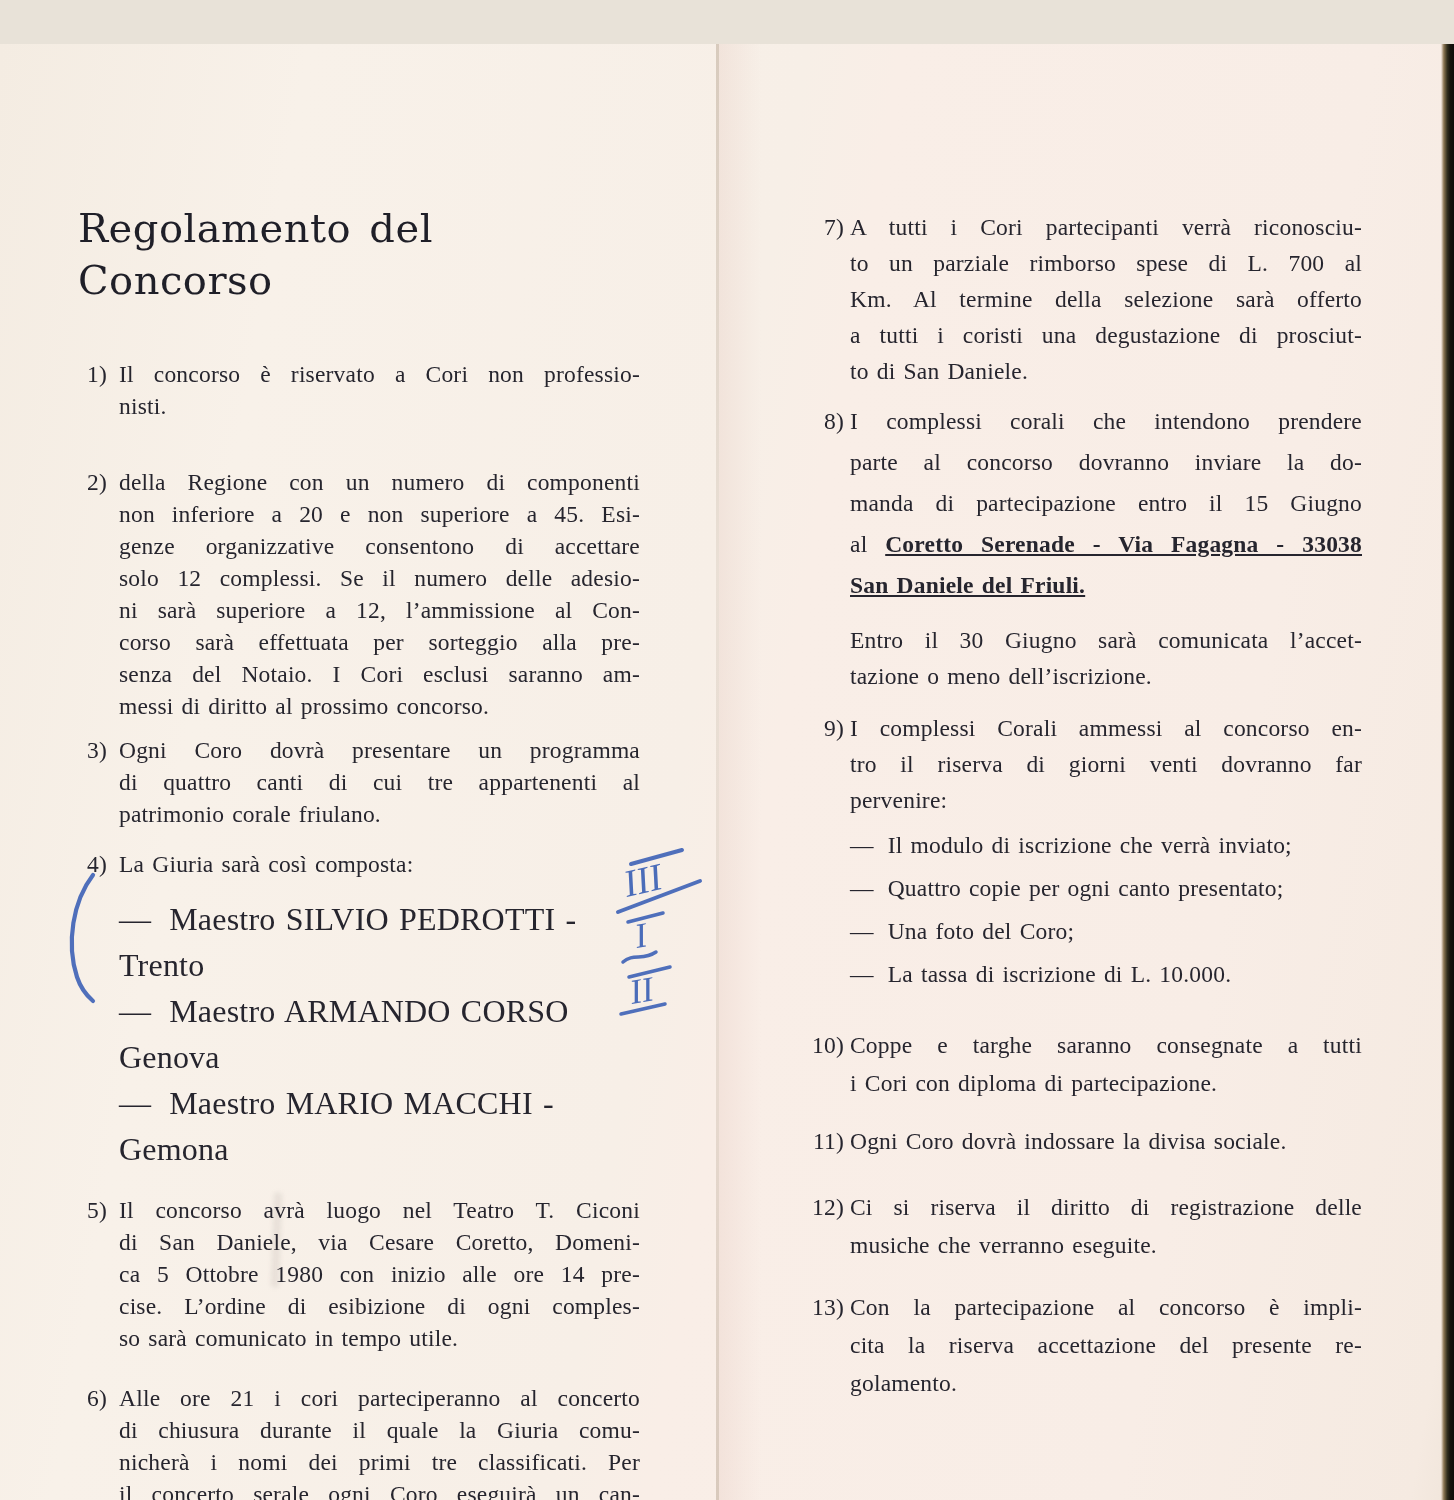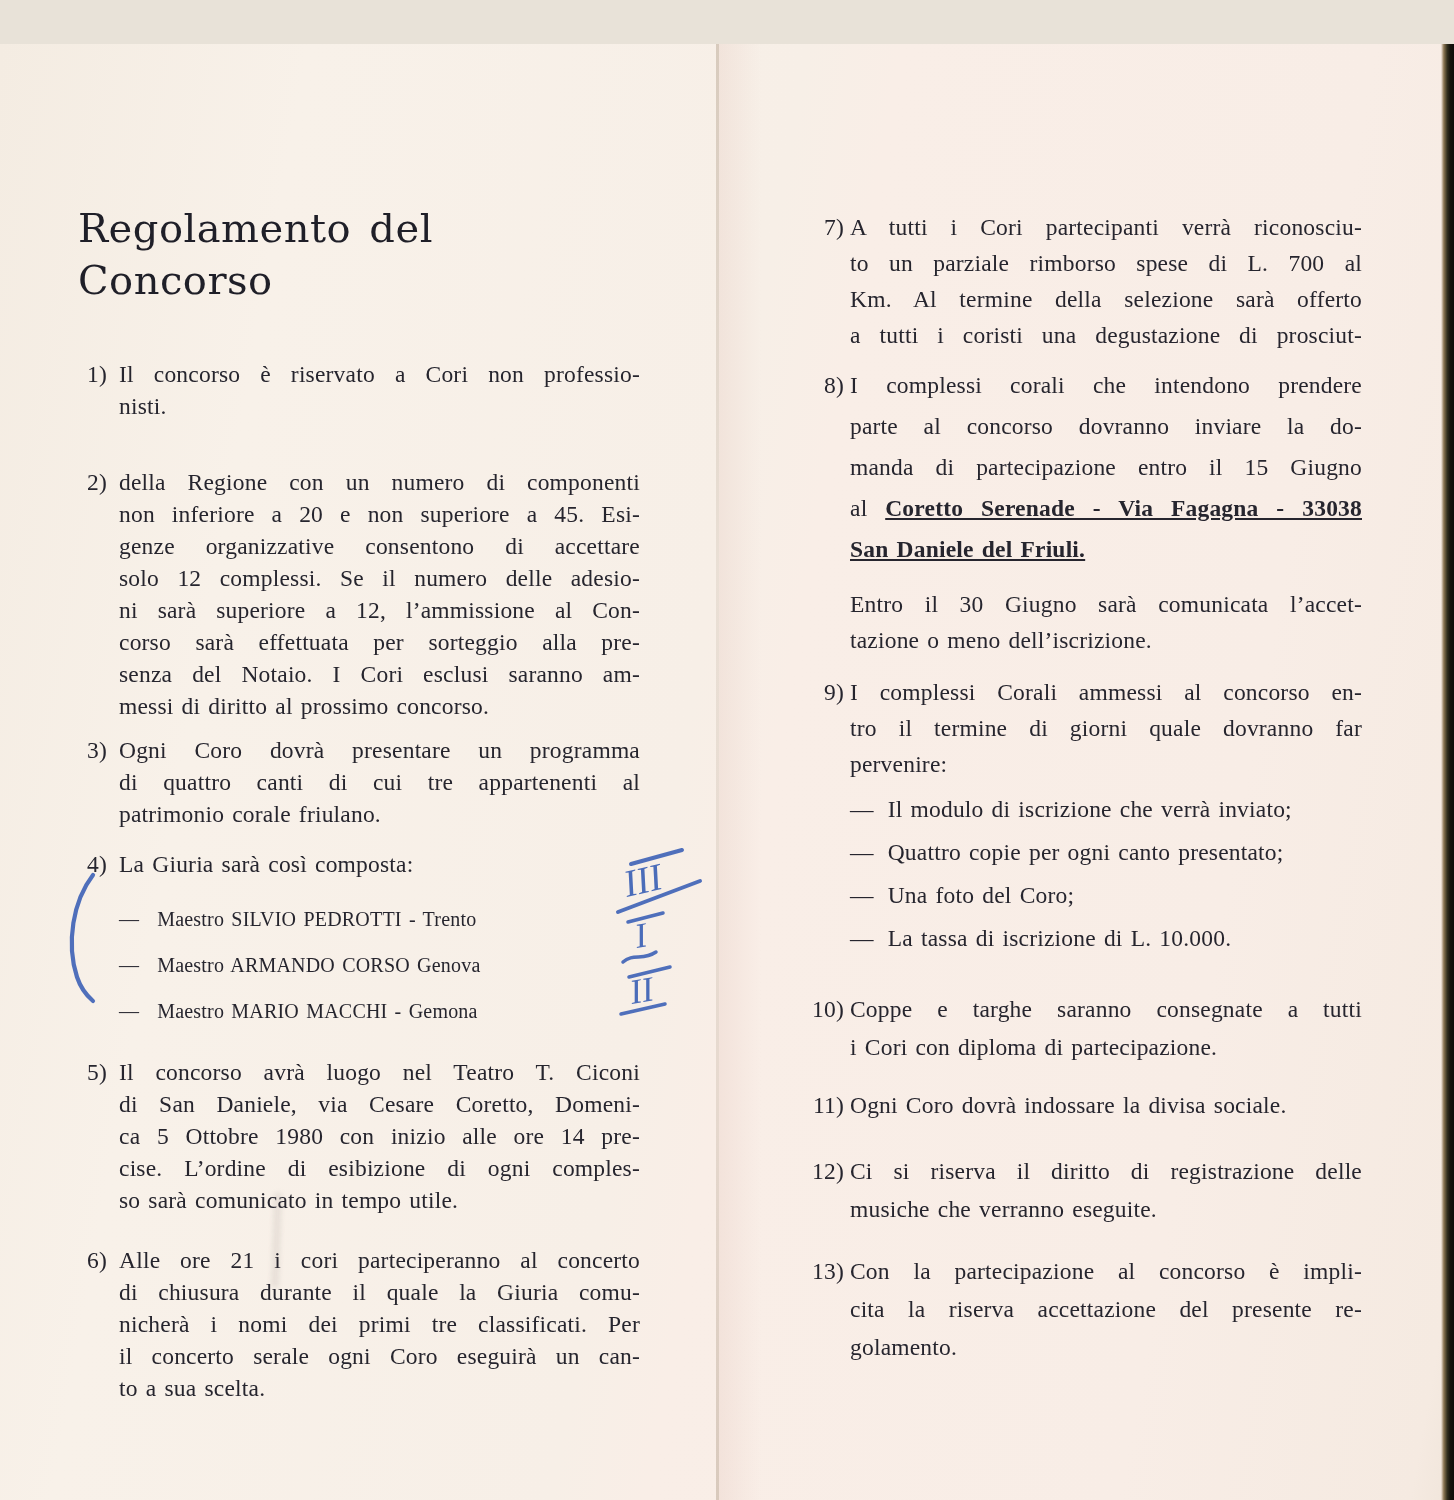--- a/index.html
+++ b/index.html
@@ -56,21 +56,21 @@
   .body{flex:1 1 auto;min-width:0;}
 
   .line{text-align:left;}
   .line.j{text-align:justify;text-align-last:justify;}
   .b{font-weight:bold;text-decoration:underline;}
 
   .para2{margin-top:16px;}
   .col-right .para2 .line{line-height:36px;}
 
   .sublist{margin-top:16px;}
-  .col-left .sublist .sline{line-height:46px;font-size:20px;}
+  .col-left .sublist .sline{line-height:46px;font-size:32px;}
   .col-right .sublist{margin-top:10px;}
   .col-right .sublist .sline{line-height:34px;margin-bottom:9px;}
   .dash{margin-right:18px;}
   .col-right .dash{margin-right:14px;}
 
   svg.pen{position:absolute;left:0;top:0;pointer-events:none;}
   svg.pen path{fill:none;stroke:#3c61b6;stroke-linecap:round;opacity:.9;}
   svg.pen text{fill:#3c61b6;font-family:"Liberation Serif",serif;font-style:italic;opacity:.92;}
 </style>
 </head>
@@ -149,41 +149,42 @@
 
   <section class="col col-right">
     <div id="right-items">
         <div class="item">
           <span class="num">7)</span>
           <div class="body">
             <div class="line j">A tutti i Cori partecipanti verrà riconosciu-</div>
             <div class="line j">to un parziale rimborso spese di L. 700 al</div>
             <div class="line j">Km. Al termine della selezione sarà offerto</div>
             <div class="line j">a tutti i coristi una degustazione di prosciut-</div>
+            <div class="line">to di San Daniele.</div>
           </div>
         </div>
         <div class="item">
           <span class="num">8)</span>
           <div class="body">
             <div class="line j">I complessi corali che intendono prendere</div>
             <div class="line j">parte al concorso dovranno inviare la do-</div>
             <div class="line j">manda di partecipazione entro il 15 Giugno</div>
             <div class="line j"><span>al </span><span class="b">Coretto Serenade - Via Fagagna - 33038</span></div>
             <div class="line"><span class="b">San Daniele del Friuli.</span></div>
             <div class="para2">
               <div class="line j">Entro il 30 Giugno sarà comunicata l’accet-</div>
               <div class="line">tazione o meno dell’iscrizione.</div>
             </div>
           </div>
         </div>
         <div class="item">
           <span class="num">9)</span>
           <div class="body">
             <div class="line j">I complessi Corali ammessi al concorso en-</div>
-            <div class="line j">tro il termine di giorni quale dovranno far</div>
+            <div class="line j">tro il riserva di giorni venti dovranno far</div>
             <div class="line">pervenire:</div>
             <div class="sublist">
               <div class="sline"><span class="dash">—</span><span>Il modulo di iscrizione che verrà inviato;</span></div>
               <div class="sline"><span class="dash">—</span><span>Quattro copie per ogni canto presentato;</span></div>
               <div class="sline"><span class="dash">—</span><span>Una foto del Coro;</span></div>
               <div class="sline"><span class="dash">—</span><span>La tassa di iscrizione di L. 10.000.</span></div>
             </div>
           </div>
         </div>
         <div class="item">

